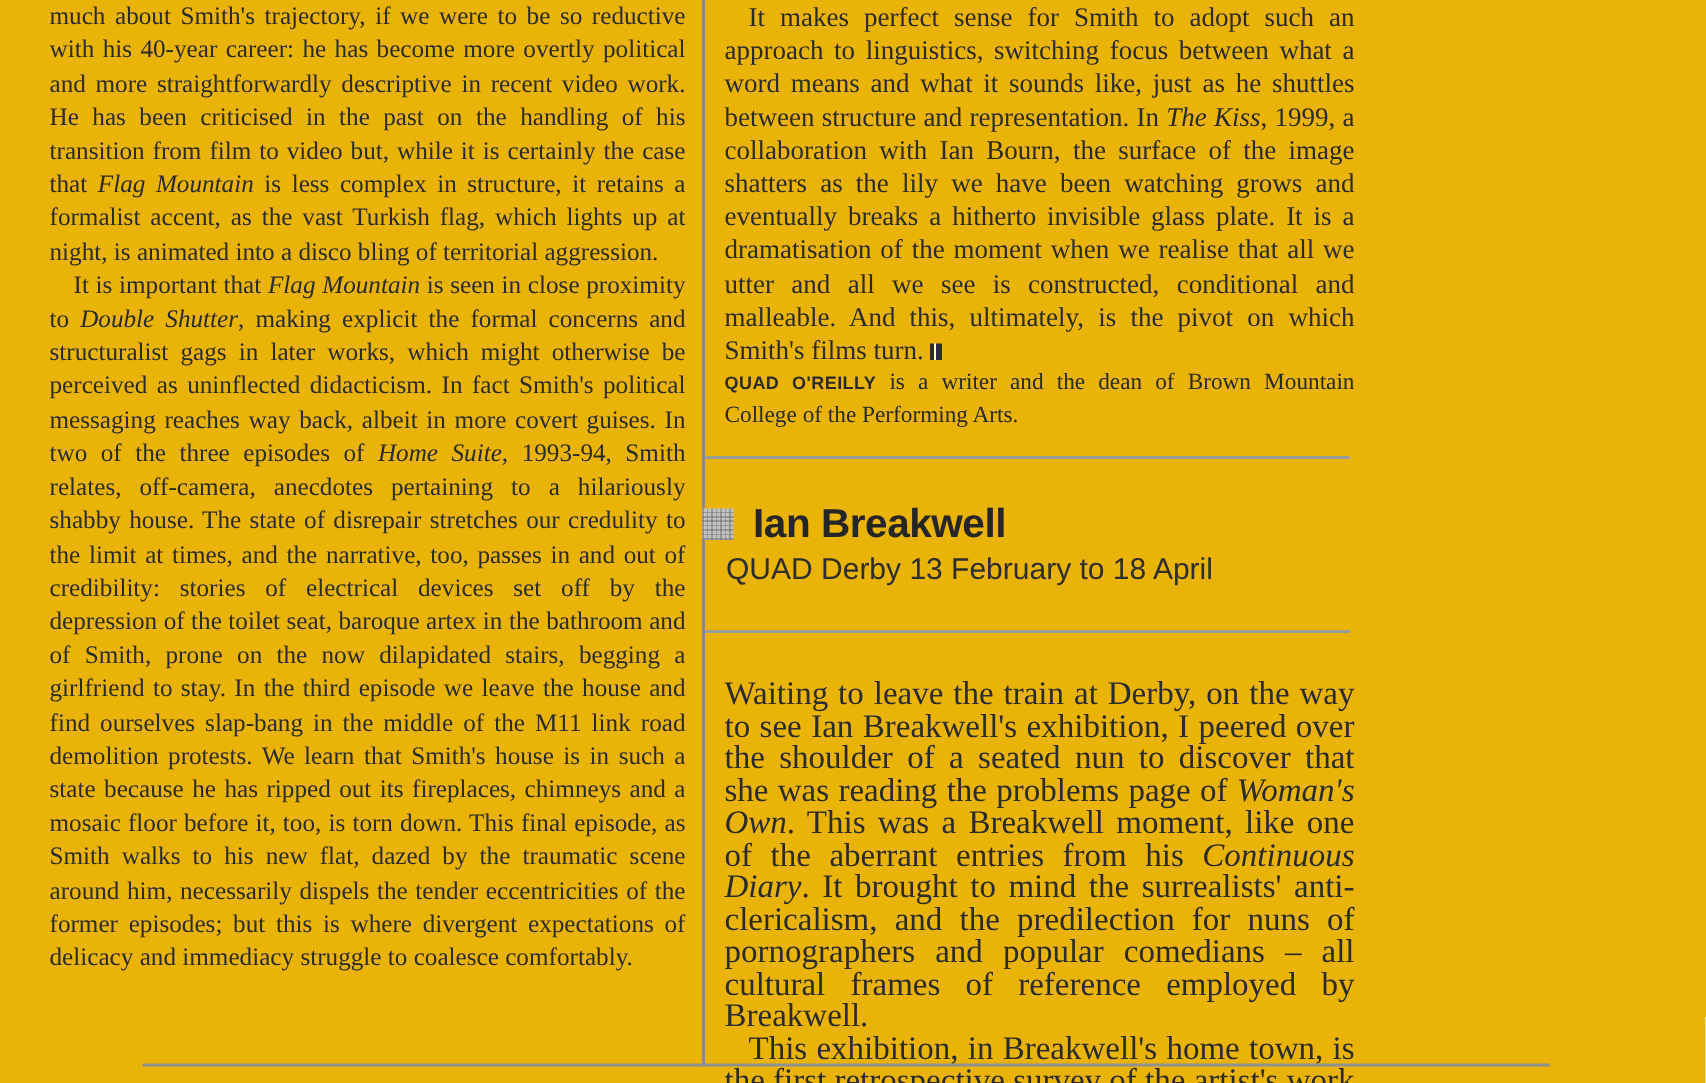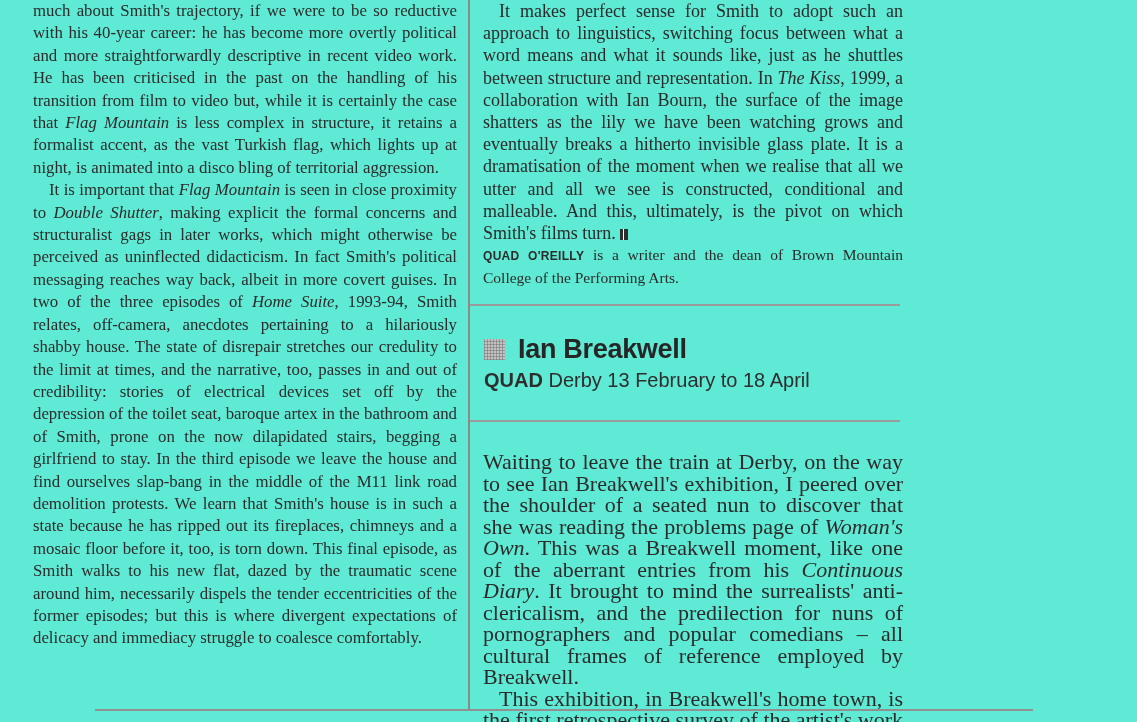--- a/index.html
+++ b/index.html
@@ -1,17 +1,17 @@
 <!DOCTYPE html>
 <html lang="en"><head>
 <meta charset="utf-8">
 <style>
   html,body{margin:0;padding:0;background:#ffffff;}
   .page{
-    position:relative;width:1137px;height:722px;background:#5eead4;
+    position:relative;width:1137px;height:722px;background:#eab308;
     overflow:hidden;
     font-family:"Liberation Serif","DejaVu Serif",serif;
     color:#2b2b2b;
   }
   
   .col-left{
     position:absolute;left:33px;top:0;width:424px;
     font-size:16.8px;line-height:22.4px;text-align:justify;
     hyphens:auto;-webkit-hyphens:auto;
   }
@@ -29,39 +29,39 @@
   }
   .endmark{
     display:inline-block;width:8px;height:11px;margin-left:4px;vertical-align:-1px;
     background:linear-gradient(90deg,#2e2e2e 0 3px,#fdfdfd 3px 4px,#2e2e2e 4px 8px);
   }
   
   .rule{position:absolute;left:470px;width:430px;height:2px;background:#9b9b9b;}
   .rule-top{top:304px;}
   .rule-bottom{top:420px;}
   .header-row{
-    position:absolute;left:484px;top:334px;width:420px;
+    position:absolute;left:468px;top:334px;width:420px;
     display:flex;align-items:center;gap:13px;
   }
   .sq{
     width:21px;height:21px;flex:0 0 auto;background-color:#c2c2c2;
     background-image:
       repeating-linear-gradient(0deg,rgba(110,110,110,.5) 0 1px,transparent 1px 3px),
       repeating-linear-gradient(90deg,rgba(110,110,110,.5) 0 1px,transparent 1px 3px);
   }
   .section-title{
     font-family:"Liberation Sans","DejaVu Sans",sans-serif;
     font-weight:bold;font-size:27px;line-height:30px;letter-spacing:-.3px;color:#262626;
   }
   .venue-line{
     position:absolute;left:484px;top:367px;width:420px;
     font-family:"Liberation Sans","DejaVu Sans",sans-serif;
     font-size:20px;line-height:26px;color:#2e2e2e;
   }
-  .venue-bold{font-weight:bold;}
+  .venue-bold{font-weight:normal;}
   .bottom-rule{position:absolute;left:95px;top:709px;width:938px;height:2px;background:#909090;}
 </style>
 </head>
 <body>
 
 <div class="page">
 
   <div class="col-left">
       <p class="body-para"><span>much about Smith's trajectory, if we were to be so reductive with his 40-year career: he has become more overtly political and more straightforwardly descriptive in recent video work. He has been criticised in the past on the handling of his transition from film to video but, while it is certainly the case that </span><span class="it">Flag Mountain</span><span> is less complex in structure, it retains a formalist accent, as the vast Turkish flag, which lights up at night, is animated into a disco bling of territorial aggression.</span></p>
       <p class="body-para indent"><span>It is important that </span><span class="it">Flag Mountain</span><span> is seen in close proximity to </span><span class="it">Double Shutter</span><span>, making explicit the formal concerns and structuralist gags in later works, which might otherwise be perceived as uninflected didacticism. In fact Smith's political messaging reaches way back, albeit in more covert guises. In two of the three episodes of </span><span class="it">Home Suite</span><span>, 1993-94, Smith relates, off-camera, anecdotes pertaining to a hilariously shabby house. The state of disrepair stretches our credulity to the limit at times, and the narrative, too, passes in and out of credibility: stories of electrical devices set off by the depression of the toilet seat, baroque artex in the bathroom and of Smith, prone on the now dilapidated stairs, begging a girlfriend to stay. In the third episode we leave the house and find ourselves slap-bang in the middle of the M11 link road demolition protests. We learn that Smith's house is in such a state because he has ripped out its fireplaces, chimneys and a mosaic floor before it, too, is torn down. This final episode, as Smith walks to his new flat, dazed by the traumatic scene around him, necessarily dispels the tender eccentricities of the former episodes; but this is where divergent expectations of delicacy and immediacy struggle to coalesce comfortably.</span></p>

